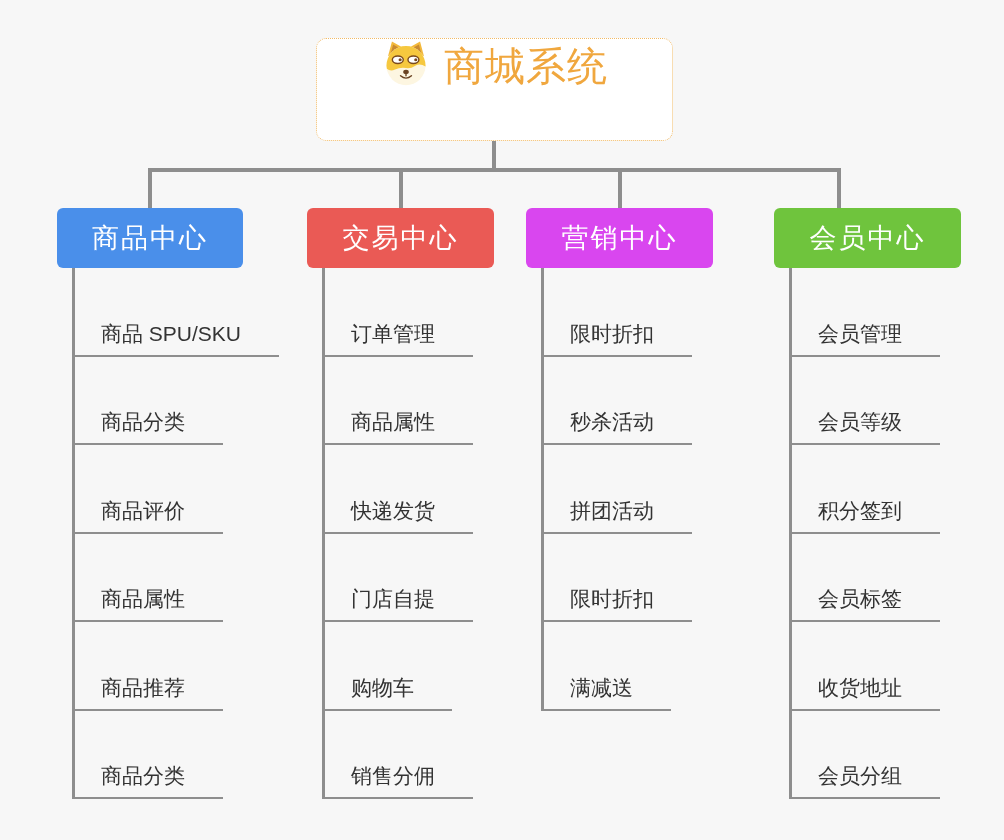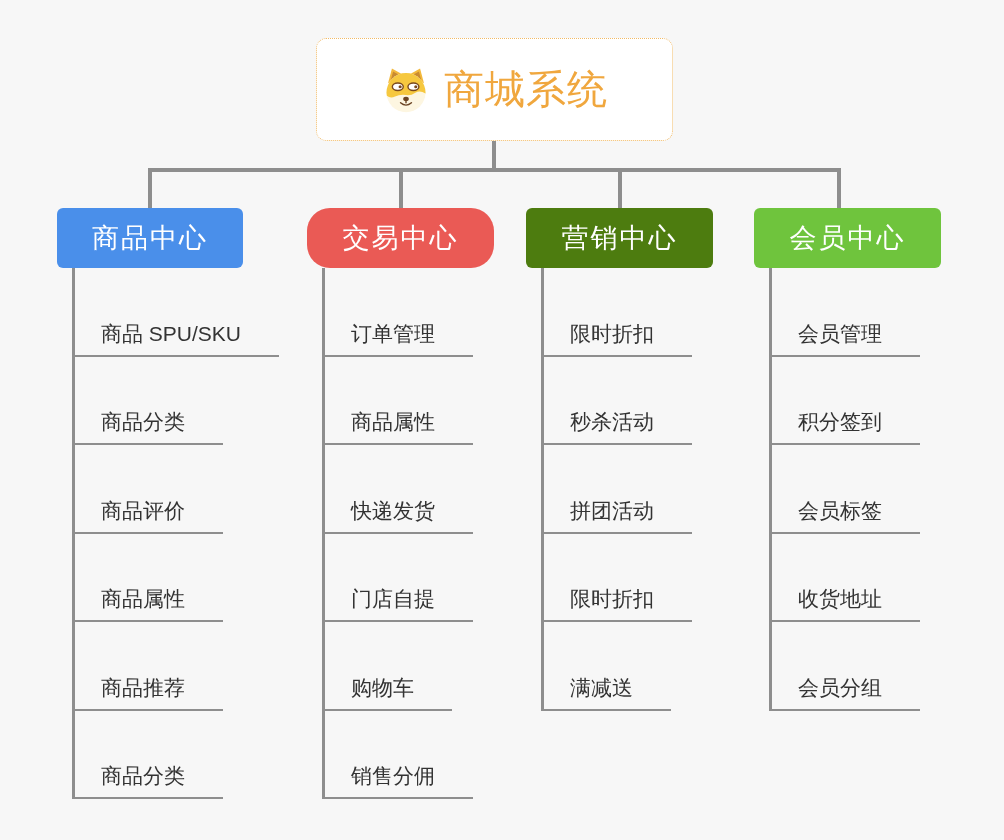--- a/index.html
+++ b/index.html
@@ -17,21 +17,21 @@
   
   .root-node {
     position: absolute;
     left: 316px; top: 38px;
     width: 357px; height: 103px;
     box-sizing: border-box;
     background: #ffffff;
     border: 1px dotted #f2bb66;
     border-radius: 10px;
     display: flex;
-    align-items: center;
+    align-items: flex-start;
     justify-content: center;
     gap: 13px;
     cursor: default;
   }
   .root-title {
     font-size: 40px;
     letter-spacing: 1px;
     color: #f0a73e;
     white-space: nowrap;
   }
@@ -130,21 +130,21 @@
           <div class="branch-item">
             <span>商品推荐</span>
           </div>
           <div class="branch-item">
             <span>商品分类</span>
           </div>
         </div>
       </div>
       <div class="conn drop" style="left: 398.5px;"></div>
       <div class="branch" style="left: 307px; width: 187px;">
-        <div class="branch-header" style="background: rgb(234, 90, 85); border-radius: 23px;">
+        <div class="branch-header" style="background: rgb(234, 90, 85);">
           <span>交易中心</span>
         </div>
         <div class="branch-items">
           <div class="branch-item">
             <span>订单管理</span>
           </div>
           <div class="branch-item">
             <span>商品属性</span>
           </div>
           <div class="branch-item">
@@ -156,21 +156,21 @@
           <div class="branch-item">
             <span>购物车</span>
           </div>
           <div class="branch-item">
             <span>销售分佣</span>
           </div>
         </div>
       </div>
       <div class="conn drop" style="left: 617.5px;"></div>
       <div class="branch" style="left: 526px; width: 187px;">
-        <div class="branch-header" style="background: #4d7c0f; justify-content: center;">
+        <div class="branch-header" style="background: #d946ef; justify-content: center;">
           <span>营销中心</span>
         </div>
         <div class="branch-items">
           <div class="branch-item">
             <span>限时折扣</span>
           </div>
           <div class="branch-item">
             <span>秒杀活动</span>
           </div>
           <div class="branch-item">
@@ -178,29 +178,32 @@
           </div>
           <div class="branch-item">
             <span>限时折扣</span>
           </div>
           <div class="branch-item">
             <span>满减送</span>
           </div>
         </div>
       </div>
       <div class="conn drop" style="left: 836.5px;"></div>
-      <div class="branch" style="left: 754px; width: 187px;">
+      <div class="branch" style="left: 774px; width: 187px;">
         <div class="branch-header" style="background: rgb(111, 196, 61);">
           <span>会员中心</span>
         </div>
         <div class="branch-items">
           <div class="branch-item">
             <span>会员管理</span>
           </div>
           <div class="branch-item">
+            <span>会员等级</span>
+          </div>
+          <div class="branch-item">
             <span>积分签到</span>
           </div>
           <div class="branch-item">
             <span>会员标签</span>
           </div>
           <div class="branch-item">
             <span>收货地址</span>
           </div>
           <div class="branch-item">
             <span>会员分组</span>

